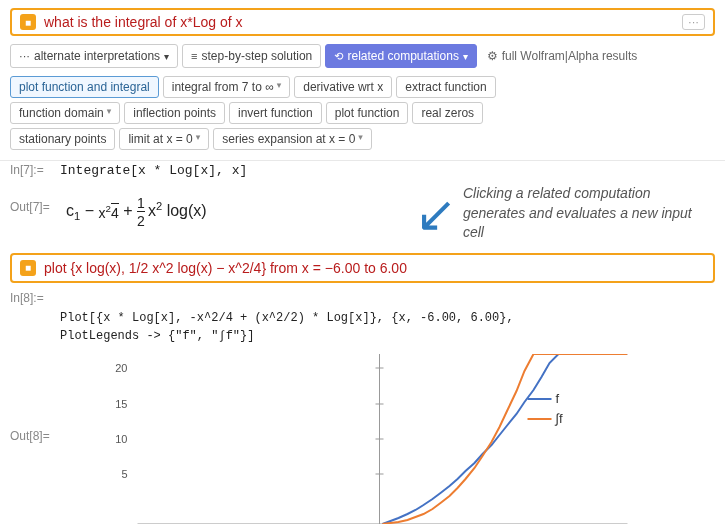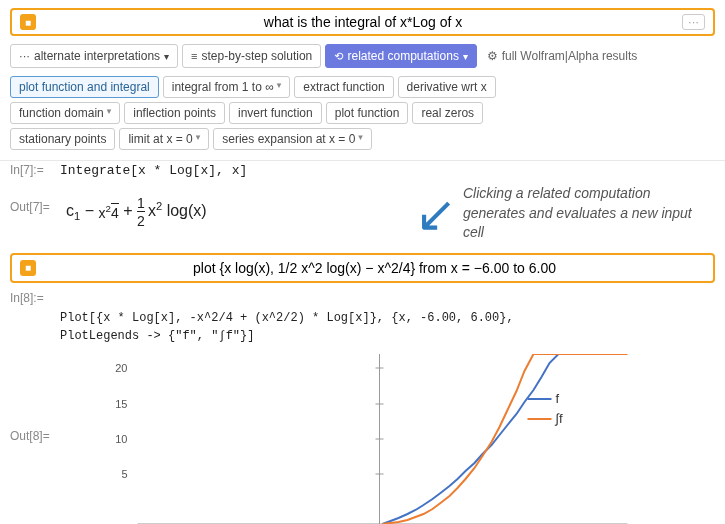--- a/index.html
+++ b/index.html
@@ -39,22 +39,21 @@
       align-items: center;
       justify-content: center;
       color: #fff;
       font-size: 10px;
       font-weight: bold;
     }
 
     .query-text {
       flex: 1;
       font-size: 14px;
-      color: #000000;
-      text-align: center;
+      color: #b91c1c;
     }
 
     .query-dots {
       color: #999;
       font-size: 11px;
       border: 1px solid #ccc;
       border-radius: 3px;
       padding: 1px 5px;
       cursor: pointer;
     }
@@ -249,28 +248,28 @@
       <span class="icon-sym">⚙</span>
       <span>full Wolfram|Alpha results</span>
     </button>
   </div>
 
   <div class="chips-row">
     <div class="chip selected">
       <span>plot function and integral</span>
     </div>
     <div class="chip">
-      <span>integral from 1 to ∞</span>
+      <span>integral from 7 to ∞</span>
       <span class="small-arrow">▾</span>
     </div>
     <div class="chip">
+      <span>derivative wrt x</span>
+    </div>
+    <div class="chip">
       <span>extract function</span>
-    </div>
-    <div class="chip">
-      <span>derivative wrt x</span>
     </div>
   </div>
 
   <div class="chips-row">
     <div class="chip">
       <span>function domain</span>
       <span class="small-arrow">▾</span>
     </div>
     <div class="chip">
       <span>inflection points</span>

